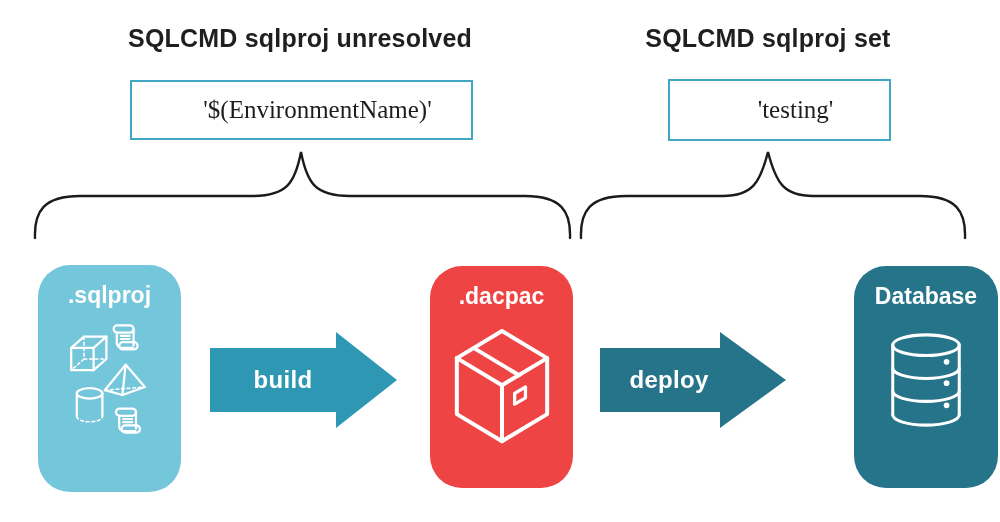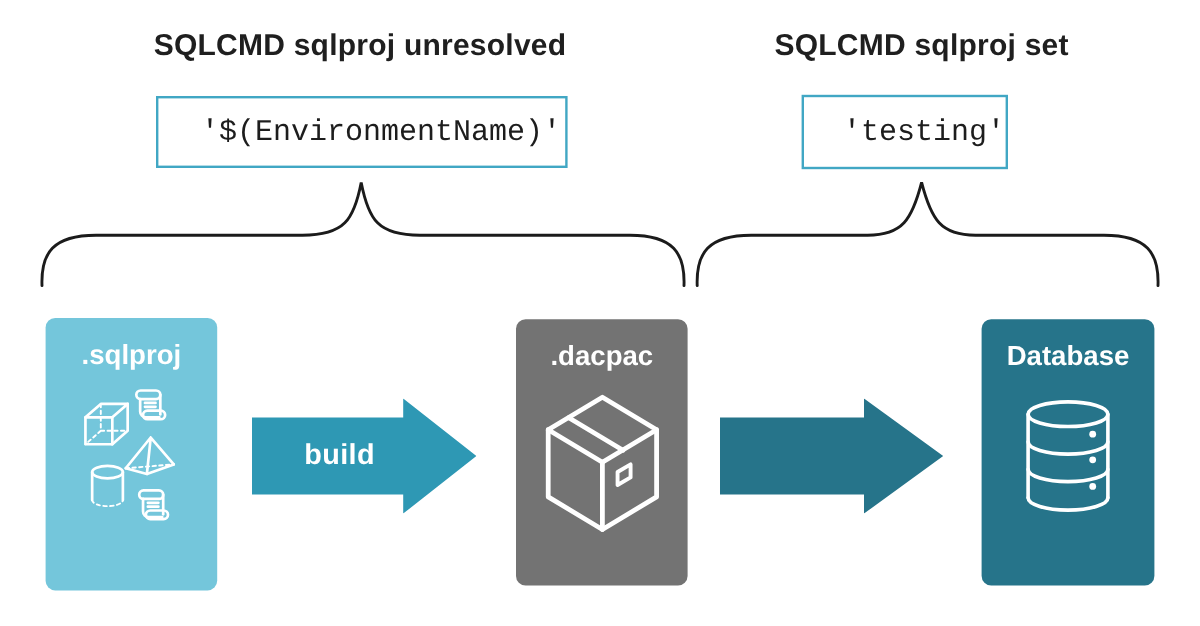--- a/index.html
+++ b/index.html
@@ -21,28 +21,28 @@
     display:flex;align-items:center;justify-content:center;
     font-size:25px;font-weight:bold;color:var(--heading-text);
     letter-spacing:0.2px;
   }
   #heading-left{left:60px;width:480px;}
   #heading-right{left:568px;width:400px;}
   .code-box{
     position:absolute;background:#fff;
     border:2px solid var(--code-box-border);
     display:flex;align-items:center;justify-content:center;
-    font-family:Liberation Mono, monospace;
+    font-family:Liberation Serif, serif;
     font-size:25px;color:#1d1d1d;white-space:pre;padding-left:32px;
   }
   #code-box-left{left:130px;top:80px;width:343px;height:60px;}
-  #code-box-right{left:668px;top:79px;width:172px;height:62px;}
+  #code-box-right{left:668px;top:79px;width:223px;height:62px;}
   #braces{position:absolute;left:0;top:145px;width:1000px;height:105px;}
   .node-card{
-    position:absolute;border-radius:8px;color:var(--node-text);padding-left:40px;
+    position:absolute;border-radius:32px;color:var(--node-text);padding-left:40px;
   }
   #card-sqlproj{left:38px;top:265px;width:143px;height:227px;}
   #card-dacpac{left:430px;top:266px;width:143px;height:222px;}
   #card-database{left:818px;top:266px;width:144px;height:222px;}
   .node-title{
     position:absolute;left:0;right:0;top:17px;text-align:center;
     font-size:23px;font-weight:bold;
   }
   .node-icon{position:absolute;}
   #icon-sqlproj{left:30px;top:58px;width:88px;height:112px;}
@@ -119,38 +119,39 @@
     </svg>
   </div>
 
   <div class="arrow" id="arrow-build">
     <svg viewBox="0 0 187 96">
       <polygon points="0,16 126,16 126,0 187,48 126,96 126,80 0,80" style="fill: rgb(46, 152, 180);"></polygon>
     </svg>
     <div class="arrow-label">build</div>
   </div>
 
-  <div class="node-card" id="card-dacpac" style="background: #737373;">
+  <div class="node-card" id="card-dacpac" style="background: #ef4444;">
     <div class="node-title">.dacpac</div>
     <svg class="node-icon" id="icon-dacpac" viewBox="0 0 124 134" fill="none" stroke="#fff" stroke-width="4.4" stroke-linecap="round" stroke-linejoin="round">
       <path d="M62,5 L112,35 L62,65 L12,35 Z"></path>
       <path d="M31,24 L81,54"></path>
       <path d="M12,35 V97 L62,127 V65"></path>
       <path d="M112,35 V97 L62,127"></path>
       <path d="M76,74 L88,67 V79 L76,86 Z" stroke-width="3.6"></path>
     </svg>
   </div>
 
   <div class="arrow" id="arrow-deploy">
     <svg viewBox="0 0 186 96">
       <polygon points="0,16 120,16 120,0 186,48 120,96 120,80 0,80" style="fill: rgb(38, 116, 138);"></polygon>
     </svg>
+    <div class="arrow-label">deploy</div>
   </div>
 
-  <div class="node-card" id="card-database" style="background: rgb(38, 116, 138);">
+  <div class="node-card" id="card-database" style="background: rgb(38, 116, 138); margin-left: 36px;">
     <div class="node-title">Database</div>
     <svg class="node-icon" id="icon-database" viewBox="0 0 96 120" fill="none" stroke="#fff" stroke-width="3.8" stroke-linecap="round">
       <ellipse cx="48" cy="16" rx="42" ry="13"></ellipse>
       <path d="M6,16 V104 M90,16 V104"></path>
       <path d="M6,45 A42,13 0 0 0 90,45"></path>
       <path d="M6,74 A42,13 0 0 0 90,74"></path>
       <path d="M6,104 A42,13 0 0 0 90,104"></path>
       <circle cx="74" cy="37" r="3.6" fill="#fff" stroke="none"></circle>
       <circle cx="74" cy="64" r="3.6" fill="#fff" stroke="none"></circle>
       <circle cx="74" cy="92" r="3.6" fill="#fff" stroke="none"></circle>

